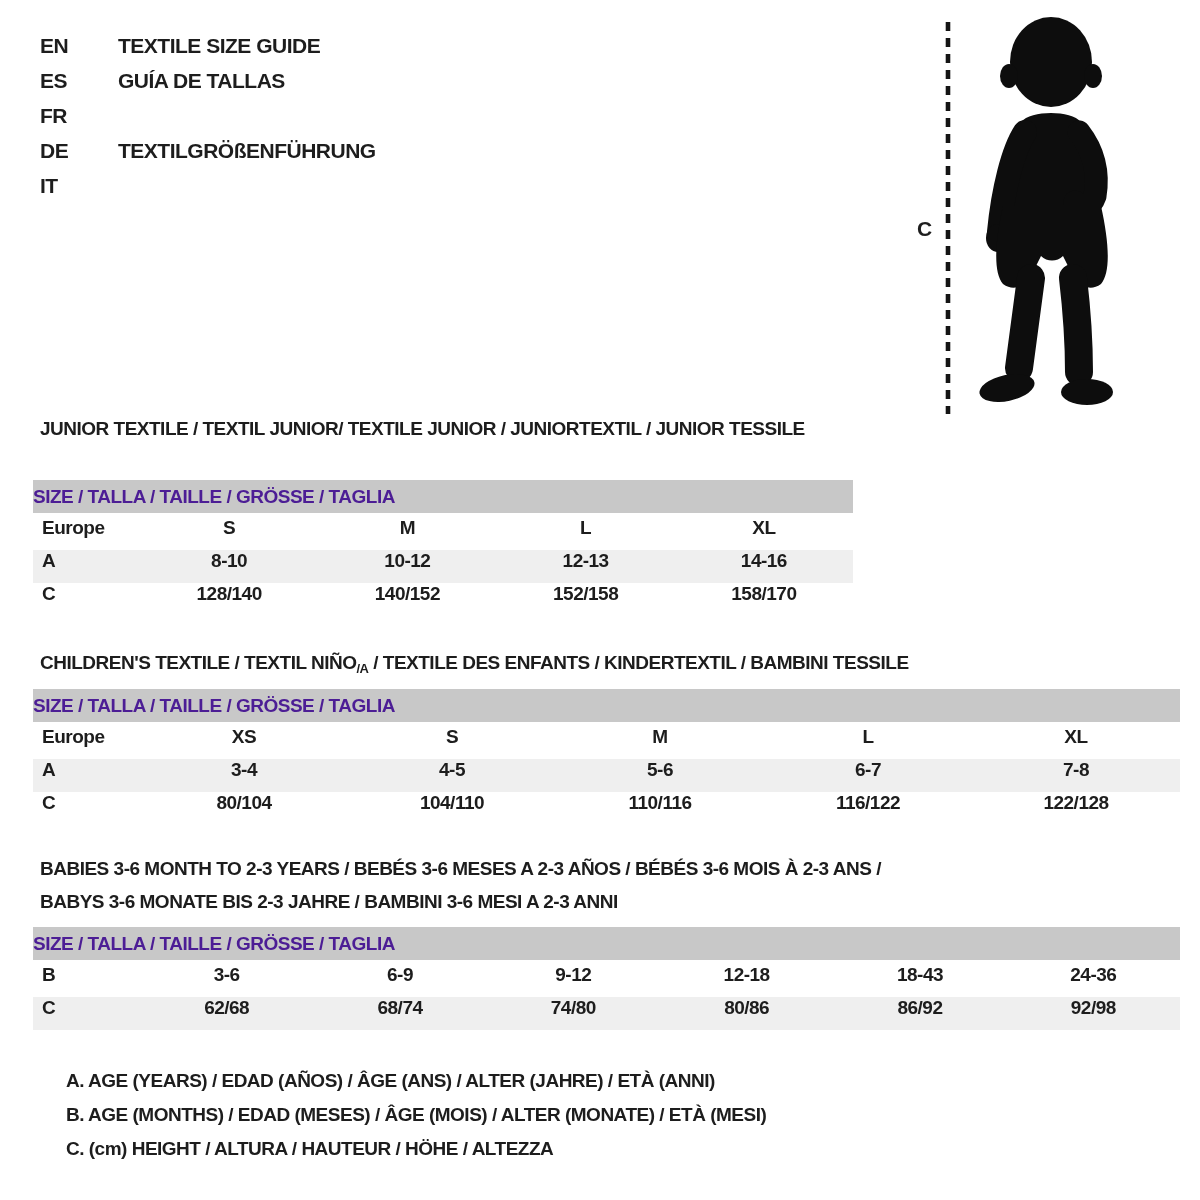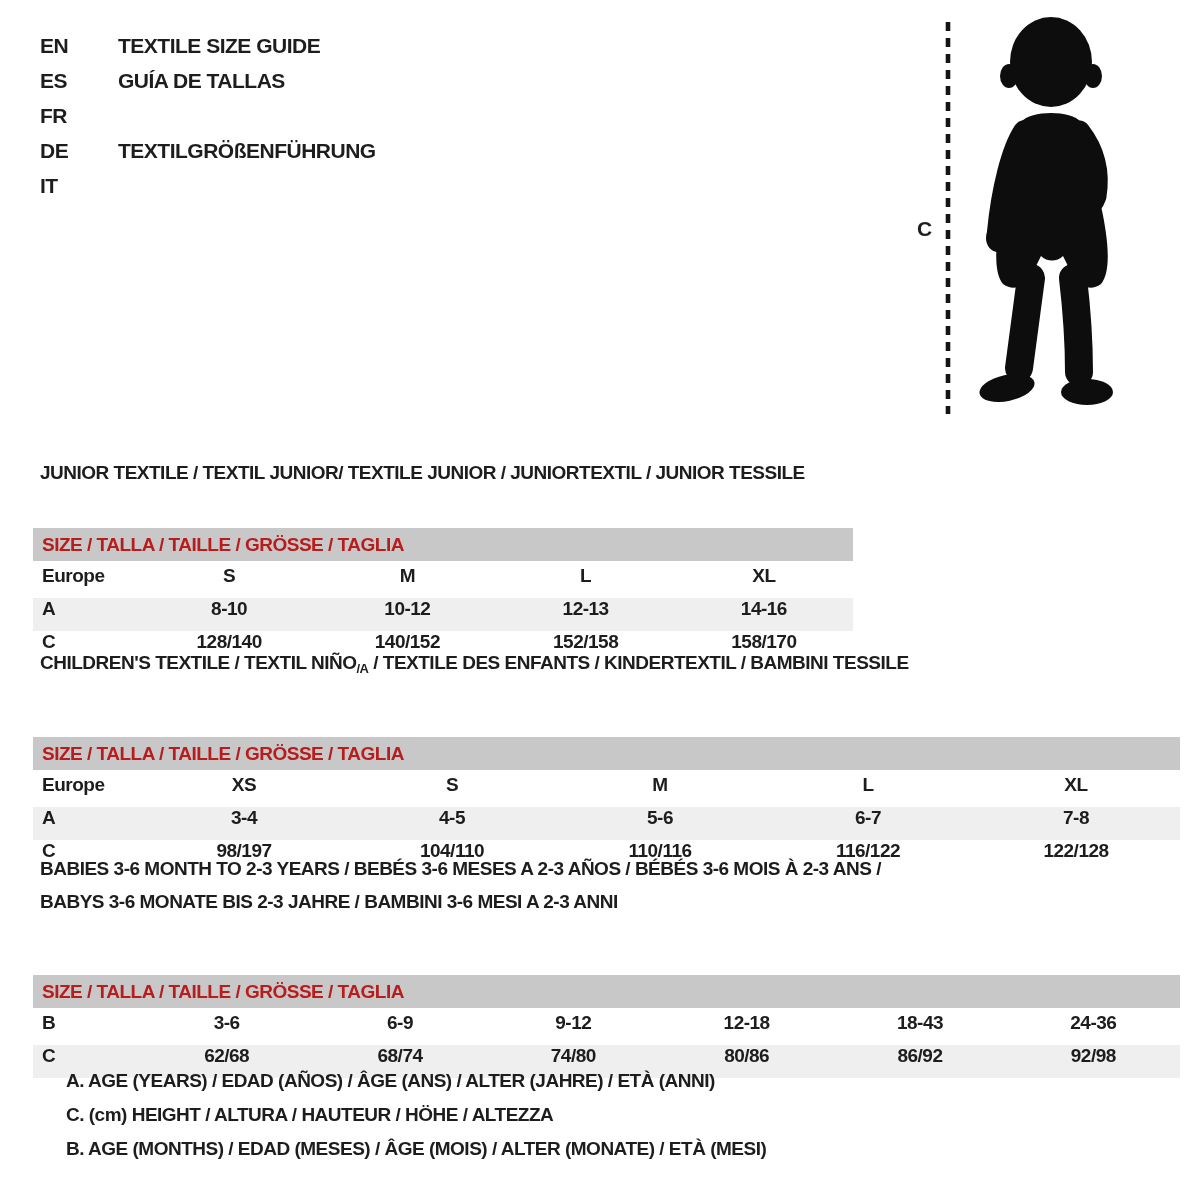--- a/index.html
+++ b/index.html
@@ -27,22 +27,22 @@
   .section-heading {
     position:absolute; font-size:19px; font-weight:bold;
     letter-spacing:-0.5px; white-space:nowrap; line-height:33px;
   }
   .sub { font-size:13px; position:relative; top:4px; letter-spacing:-0.5px; }
 
   
   .stable { position:absolute; }
   .thead {
     height:33px; background:#c8c8c8; display:flex; align-items:center;
-    padding-left:9px; font-size:19px; font-weight:bold; letter-spacing:-0.5px;
-    margin-bottom:4px; color:#b91c1c;margin-top:48px;
+    font-size:19px; font-weight:bold; letter-spacing:-0.5px;
+    margin-bottom:4px; color:#4c1d95;
   }
   .trow { display:flex; height:33px; align-items:flex-start; font-size:19px; font-weight:bold; letter-spacing:-0.5px; }
   .trow.shaded { background:#efefef; }
   .tlabel { width:107px; padding-left:9px; }
   .tcell { flex:1; text-align:center; }
 
   
   .legend { position:absolute; left:41px; top:1064px;margin-left:25px; }
   .legend-line { font-size:19px; font-weight:bold; letter-spacing:-0.5px; height:34px; display:flex; align-items:center; white-space:nowrap; }
 </style>
@@ -88,21 +88,21 @@
         <path d="M112 120 C126 138 132 160 128 184 C124 196 114 198 108 190" fill="none" stroke="#0d0d0d" stroke-width="23" stroke-linecap="round"></path>
         <path d="M36 194 L134 194 C142 230 144 260 134 272 C120 282 108 270 102 256 L96 244 C90 250 80 250 74 244 L68 256 C62 270 50 282 36 272 C26 260 28 230 36 194 Z"></path>
         <path d="M64 266 C60 298 56 328 52 356" fill="none" stroke="#0d0d0d" stroke-width="28" stroke-linecap="round"></path>
         <path d="M106 266 C110 300 112 332 112 360" fill="none" stroke="#0d0d0d" stroke-width="28" stroke-linecap="round"></path>
         <ellipse cx="40" cy="376" rx="28" ry="13" transform="rotate(-12 40 376)"></ellipse>
         <ellipse cx="120" cy="380" rx="26" ry="13"></ellipse>
       </g>
     </svg>
   </div>
 
-  <div class="section-heading" style="left:40px; top:456px;">JUNIOR TEXTILE / TEXTIL JUNIOR/ TEXTILE JUNIOR / JUNIORTEXTIL / JUNIOR TESSILE</div>
+  <div class="section-heading" style="left:40px; top:412px;">JUNIOR TEXTILE / TEXTIL JUNIOR/ TEXTILE JUNIOR / JUNIORTEXTIL / JUNIOR TESSILE</div>
   <div class="stable" style="left:33px; top:480px; width:820px;">
     <div class="thead">SIZE / TALLA / TAILLE / GRÖSSE / TAGLIA</div>
     <div class="trow">
       <div class="tlabel">Europe</div>
       <div class="tcell">S</div>
       <div class="tcell">M</div>
       <div class="tcell">L</div>
       <div class="tcell">XL</div>
     </div>
     <div class="trow shaded">
@@ -135,21 +135,21 @@
     <div class="trow shaded">
       <div class="tlabel">A</div>
       <div class="tcell">3-4</div>
       <div class="tcell">4-5</div>
       <div class="tcell">5-6</div>
       <div class="tcell">6-7</div>
       <div class="tcell">7-8</div>
     </div>
     <div class="trow">
       <div class="tlabel">C</div>
-      <div class="tcell">98/197</div>
+      <div class="tcell">80/104</div>
       <div class="tcell">104/110</div>
       <div class="tcell">110/116</div>
       <div class="tcell">116/122</div>
       <div class="tcell">122/128</div>
     </div>
   </div>
 
   <div class="section-heading" style="left:40px; top:852px;">
     <div>BABIES 3-6 MONTH TO 2-3 YEARS / BEBÉS 3-6 MESES A 2-3 AÑOS / BÉBÉS 3-6 MOIS À 2-3 ANS /</div>
     <div>BABYS 3-6 MONATE BIS 2-3 JAHRE / BAMBINI 3-6 MESI A 2-3 ANNI</div>
@@ -171,17 +171,17 @@
       <div class="tcell">68/74</div>
       <div class="tcell">74/80</div>
       <div class="tcell">80/86</div>
       <div class="tcell">86/92</div>
       <div class="tcell">92/98</div>
     </div>
   </div>
 
   <div class="legend">
     <div class="legend-line">A. AGE (YEARS) / EDAD (AÑOS) / ÂGE (ANS) / ALTER (JAHRE) / ETÀ (ANNI)</div>
+    <div class="legend-line">B. AGE (MONTHS) / EDAD (MESES) / ÂGE (MOIS) / ALTER (MONATE) / ETÀ (MESI)</div>
     <div class="legend-line">C. (cm) HEIGHT / ALTURA / HAUTEUR / HÖHE / ALTEZZA</div>
-    <div class="legend-line">B. AGE (MONTHS) / EDAD (MESES) / ÂGE (MOIS) / ALTER (MONATE) / ETÀ (MESI)</div>
   </div>
 
 </div>
 
 </body></html>

